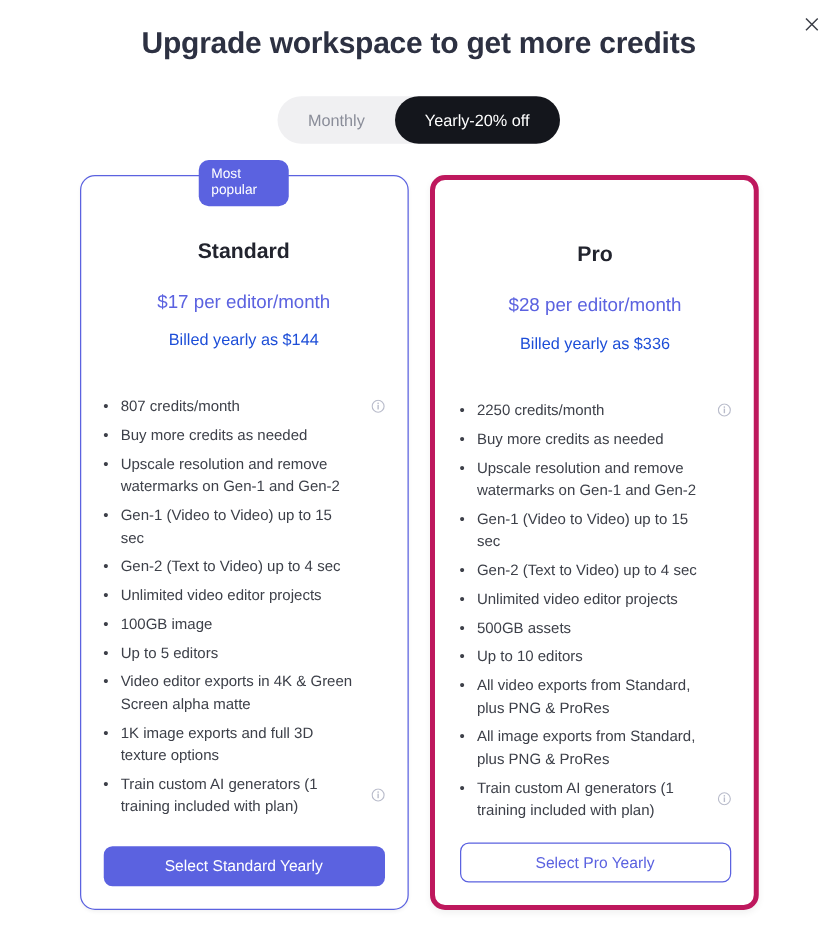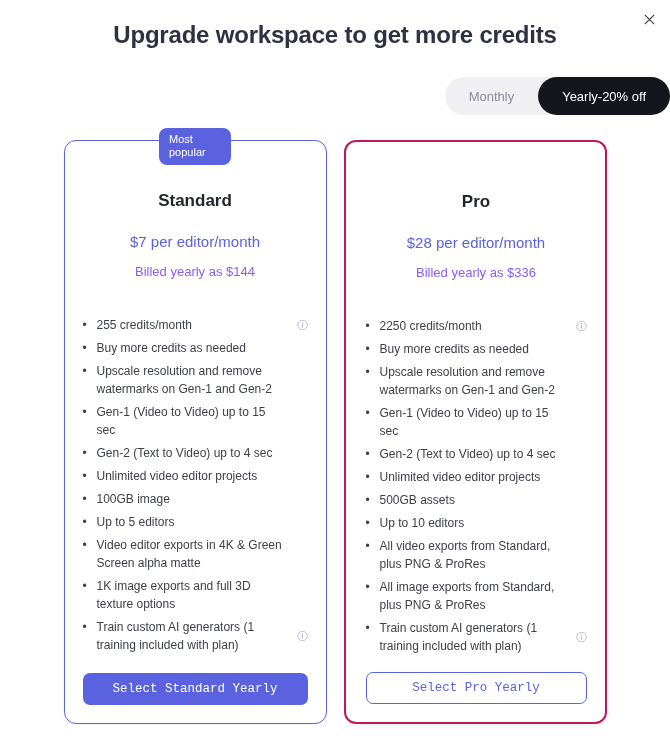--- a/index.html
+++ b/index.html
@@ -46,21 +46,21 @@
     font-size: 24px;
     line-height: 30px;
     font-weight: bold;
     color: #2d3142;
     letter-spacing: -0.2px;
   }
 
   
   .toggle-wrap {
     display: flex;
-    justify-content: flex-end;
+    justify-content: center;
     margin-top: 27px;
   }
   .toggle {
     display: flex;
     align-items: center;
     background: #f0f0f2;
     border-radius: 20px;
     height: 38px;
     padding: 0;
     position: relative;
@@ -102,21 +102,21 @@
     border-radius: 12px;
     display: flex;
     flex-direction: column;
     padding: 22px 18px 18px 18px;
   }
   .card--standard {
     border: 1.5px solid #5b62e0;
     box-shadow: 0 1px 3px rgba(0,0,0,0.05);
   }
   .card--pro {
-    border: 2px solid #be185d;
+    border: 4px solid #be185d;
     box-shadow: 0 2px 6px rgba(0,0,0,0.06);
     padding-left: 20px;
   }
 
   .badge {
     position: absolute;
     top: -13px;
     left: 50%;
     transform: translateX(-50%);
     background: #5b62e0;
@@ -142,21 +142,21 @@
     text-align: center;
     font-size: 15px;
     line-height: 20px;
     color: #5b62e0;
     margin-top: 17px;
   }
   .plan-billed {
     text-align: center;
     font-size: 13px;
     line-height: 18px;
-    color: #8b5cf6;
+    color: #1d4ed8;
     margin-top: 11px;
   }
 
   .features {
     list-style: none;
     margin: 0;
     padding: 0;
     margin-top: 35px;
     flex: 1;
   }
@@ -190,21 +190,21 @@
     cursor: pointer;
   }
   .feature .info svg { display: block; }
 
   .cta {
     display: block;
     width: 100%;
     height: 32px;
     border-radius: 7px;
     font-size: 12.5px;
-    font-family: Liberation Mono, monospace;
+    font-family: Liberation Sans, sans-serif;
     cursor: pointer;
     margin-top: 12px;
   }
   .cta--filled {
     background: #5b62e0;
     color: #ffffff;
     border: none;
   }
   .cta--outline {
     background: #ffffff;
@@ -230,26 +230,26 @@
       <button class="toggle-opt">Monthly</button>
       <button class="toggle-opt active">Yearly-20% off</button>
     </div>
   </div>
 
   <div class="cards">
 
     <div class="card card--standard">
       <div class="badge">Most popular</div>
       <div class="plan-name">Standard</div>
-      <div class="plan-price">$7 per editor/month</div>
+      <div class="plan-price">$17 per editor/month</div>
       <div class="plan-billed">Billed yearly as $144</div>
       <ul class="features">
           <li class="feature">
             <span class="bullet">•</span>
-            <span class="ftext">255 credits/month</span>
+            <span class="ftext">807 credits/month</span>
             <span class="info">
               <svg width="11" height="11" viewBox="0 0 12 12">
                 <circle cx="6" cy="6" r="5.2" fill="none" stroke="#b9bccb" stroke-width="1"></circle>
                 <rect x="5.4" y="4.8" width="1.2" height="4" fill="#b9bccb"></rect>
                 <rect x="5.4" y="2.8" width="1.2" height="1.3" fill="#b9bccb"></rect>
               </svg>
             </span>
           </li>
           <li class="feature">
             <span class="bullet">•</span>

